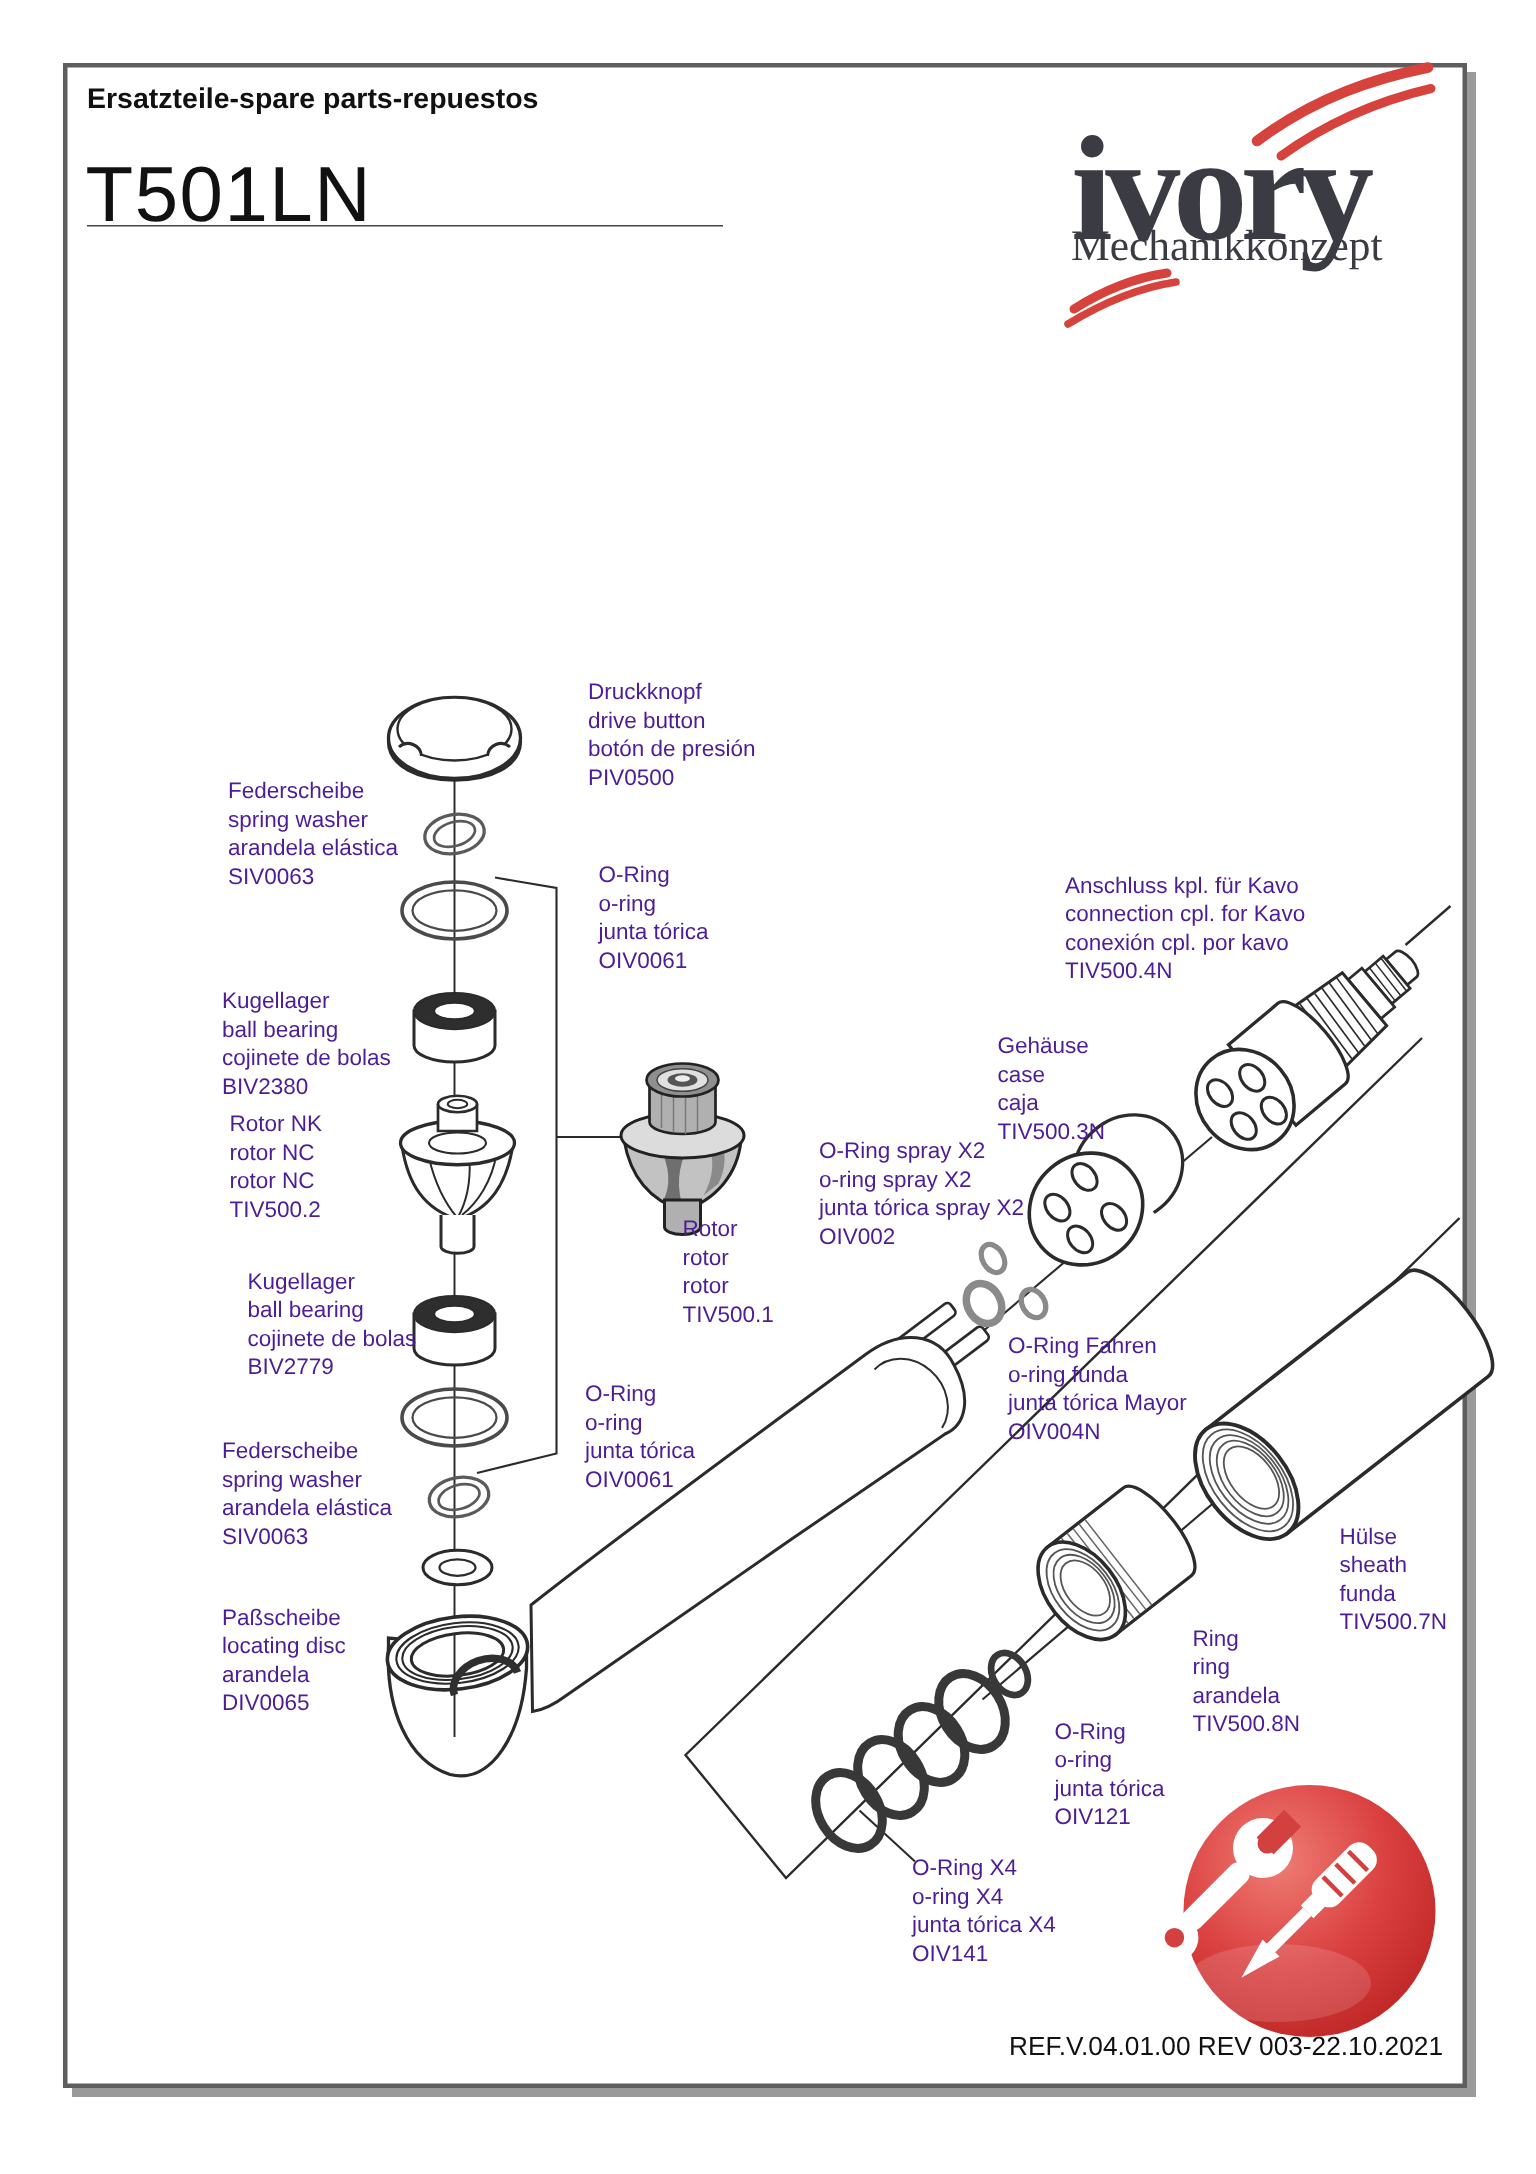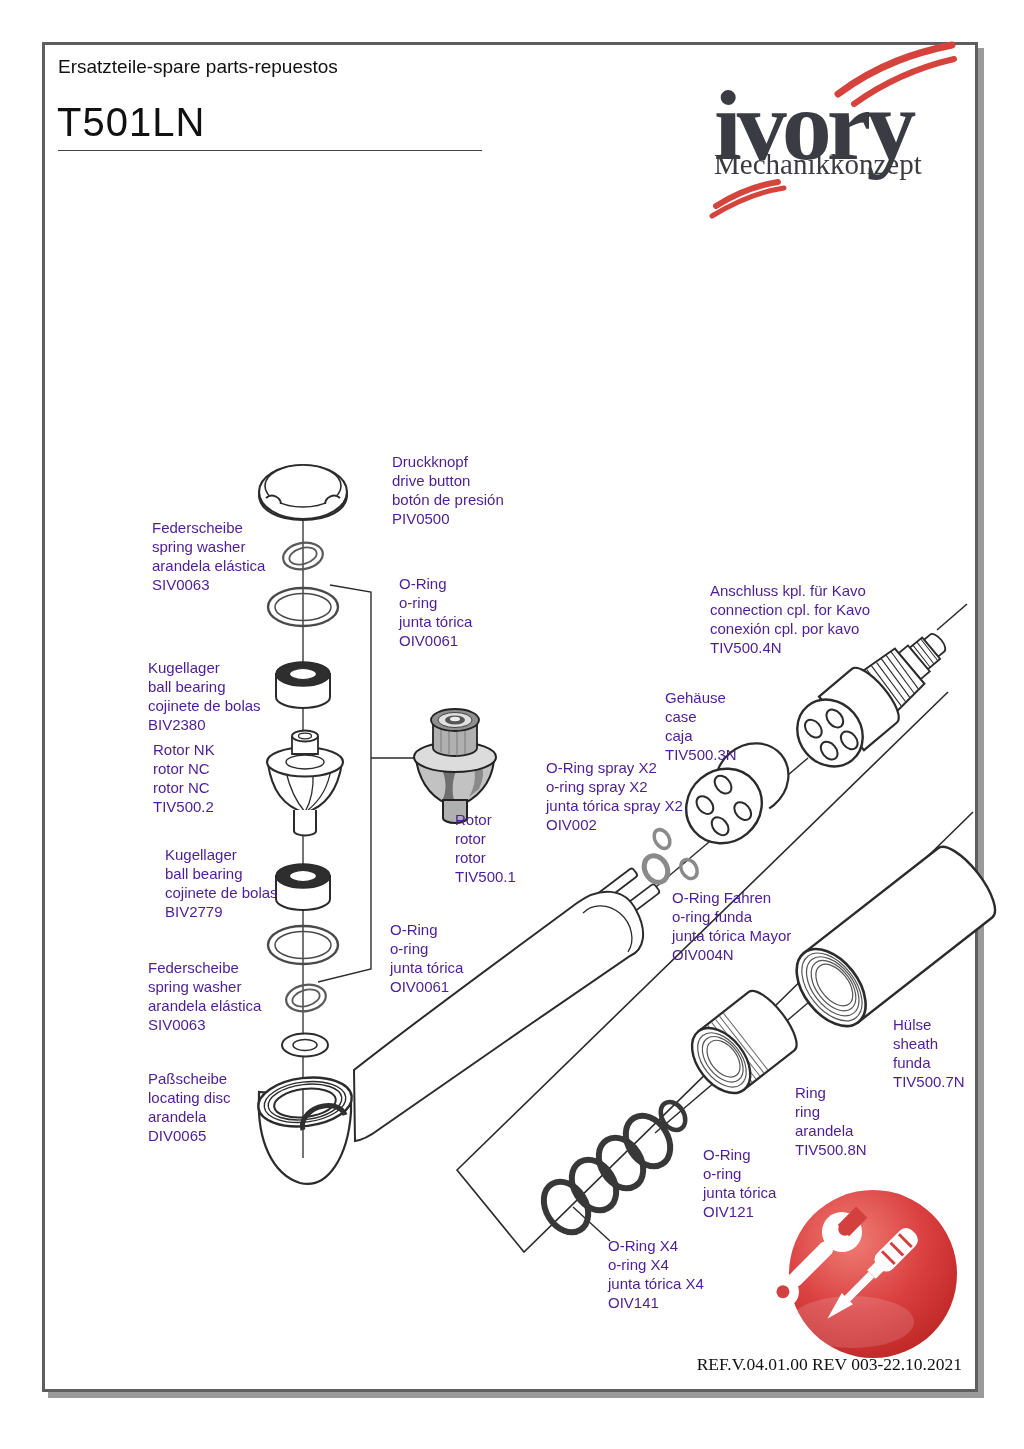--- a/index.html
+++ b/index.html
@@ -6,42 +6,42 @@
   body{
     width:1024px;height:1449px;position:relative;background:#ffffff;
     font-family:"Liberation Sans", sans-serif;color:#1b1b1b;overflow:hidden;
   }
   .frame{
     position:absolute;left:42px;top:42px;width:930px;height:1344px;
     border:3px solid #5e5e5e;background:#ffffff;
     box-shadow:6px 6px 0 #9a9a9a;
   }
   .subtitle{
-    position:absolute;left:58px;top:56px;font-size:19px;font-weight:normal;color:#111;
+    position:absolute;left:58px;top:56px;font-size:19px;font-weight:bold;color:#111;
   }
   .model{
-    position:absolute;left:57px;top:100px;font-size:40px;color:#111;letter-spacing:1px;
+    position:absolute;left:57px;top:100px;font-size:52px;color:#111;letter-spacing:1px;
   }
   .model-underline{
     position:absolute;left:58px;top:150px;width:424px;border-top:1.5px solid #444;
   }
   .brand{
     position:absolute;left:714px;top:76px;font-size:100px;line-height:1;
     font-weight:bold;letter-spacing:-5px;color:#3b3b43;font-family:Liberation Serif, serif;
   }
   .tagline{
     position:absolute;left:714px;top:150px;font-size:29px;line-height:1;
     font-family:"Liberation Serif", serif;color:#3b3b43;
   }
   .logo-swoosh{position:absolute;left:700px;top:36px;width:270px;height:190px;pointer-events:none;}
   .diagram{position:absolute;left:0;top:0;width:1024px;height:1449px;}
   .lbl{position:absolute;font-size:15px;line-height:19px;color:#4c1d95;white-space:nowrap;}
   .footer{
     position:absolute;left:0;top:1354px;width:962px;text-align:right;
-    font-size:17.5px;color:#111;font-family:Liberation Serif, serif;
+    font-size:17.5px;color:#111;
   }
 </style>
 </head>
 <body>
 
 <div class="frame"></div>
 
 <div class="subtitle">Ersatzteile-spare parts-repuestos</div>
 <div class="model">T501LN</div>
 <div class="model-underline"></div>

